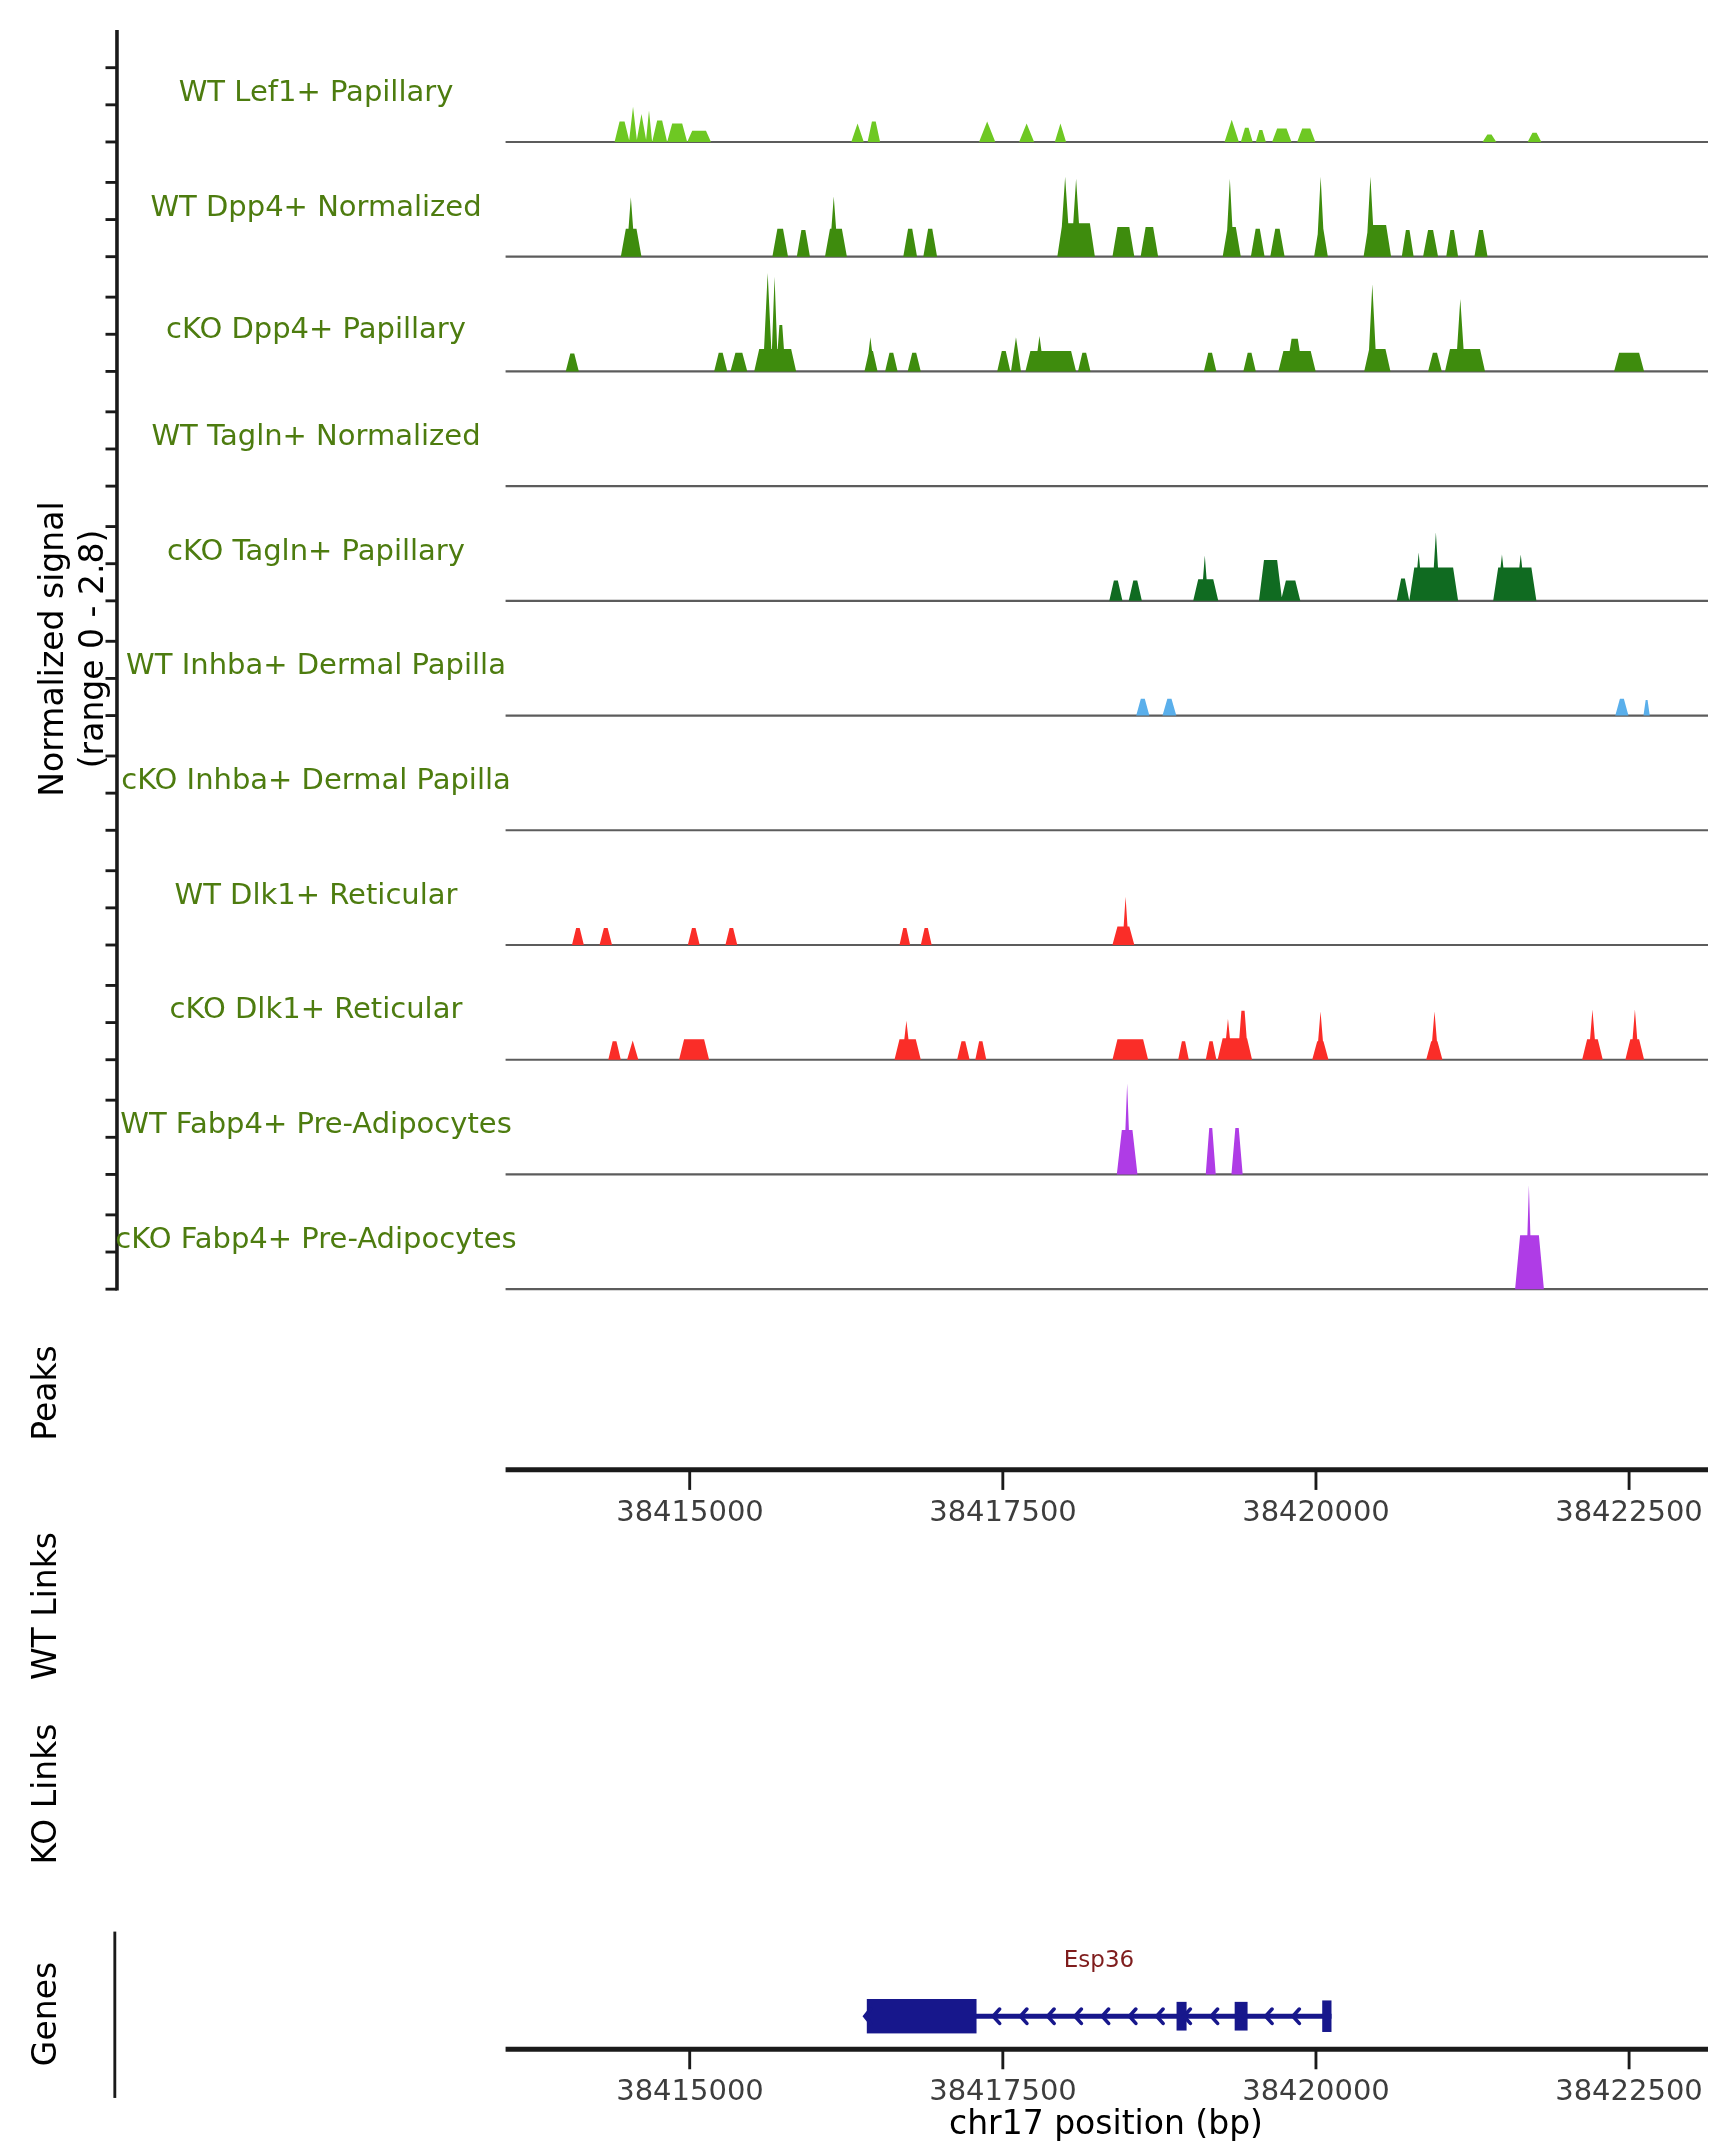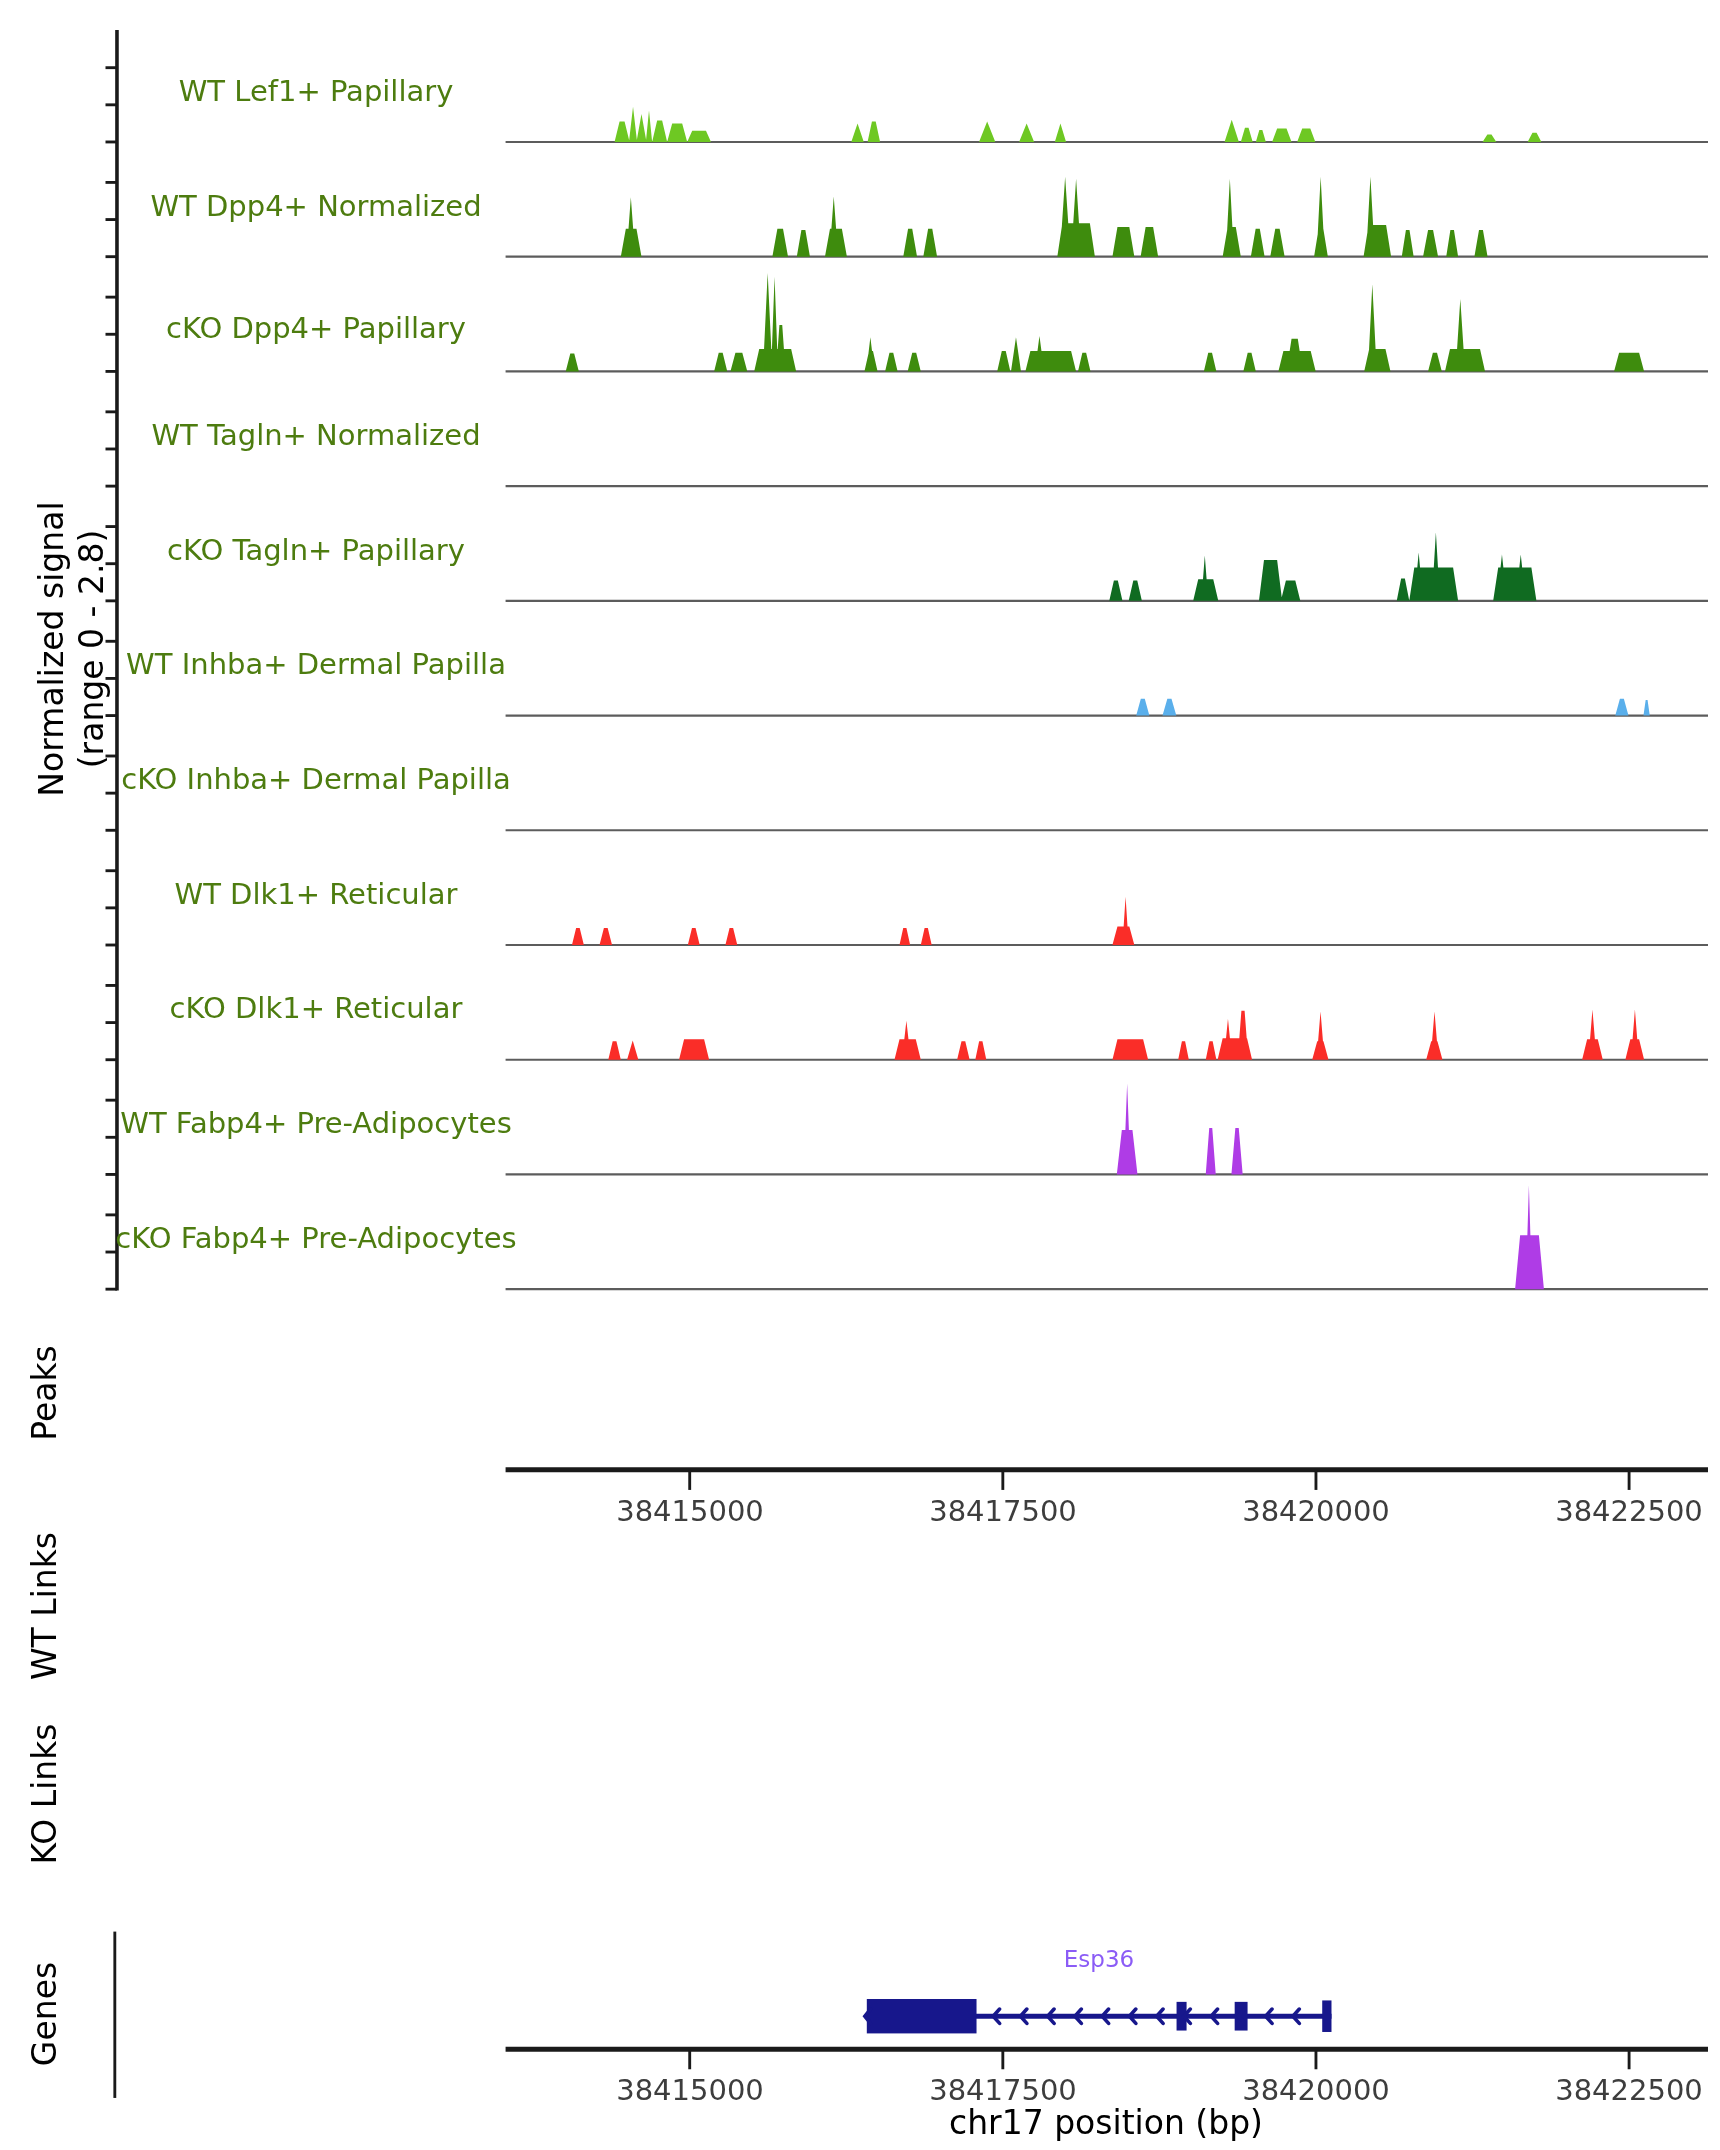--- a/index.html
+++ b/index.html
@@ -5,21 +5,21 @@
   html,body{margin:0;padding:0;background:#fff;}
   .page{position:relative;width:1721px;height:2151px;background:#ffffff;
         font-family:"DejaVu Sans", sans-serif;color:#1a1a1a;overflow:hidden;}
   .rot{position:absolute;white-space:nowrap;transform:translate(-50%,-50%) rotate(-90deg);}
   .ylab{font-size:33px;line-height:40px;text-align:center;color:#000;}
   .seclab{font-size:33px;color:#000;}
   .tracklab{position:absolute;left:108px;width:416px;text-align:center;
             font-size:29px;line-height:34px;color:#4d7c0f;}
   .ticklab{position:absolute;transform:translateX(-50%);font-size:29px;color:#3d3d3d;}
   .xlab{position:absolute;transform:translateX(-50%);font-size:33px;color:#000;}
-  .genelab{position:absolute;transform:translateX(-50%);font-size:23px;color:#8b5cf6;}
+  .genelab{position:absolute;transform:translateX(-50%);font-size:23px;color:#7f1d1d;}
   svg{position:absolute;left:0;top:0;}
 </style>
 </head>
 <body>
 
 <div class="page">
 
   <div class="rot ylab" style="left:72px;top:649px;">
     <div>Normalized signal</div>
     <div>(range 0 - 2.8)</div>

